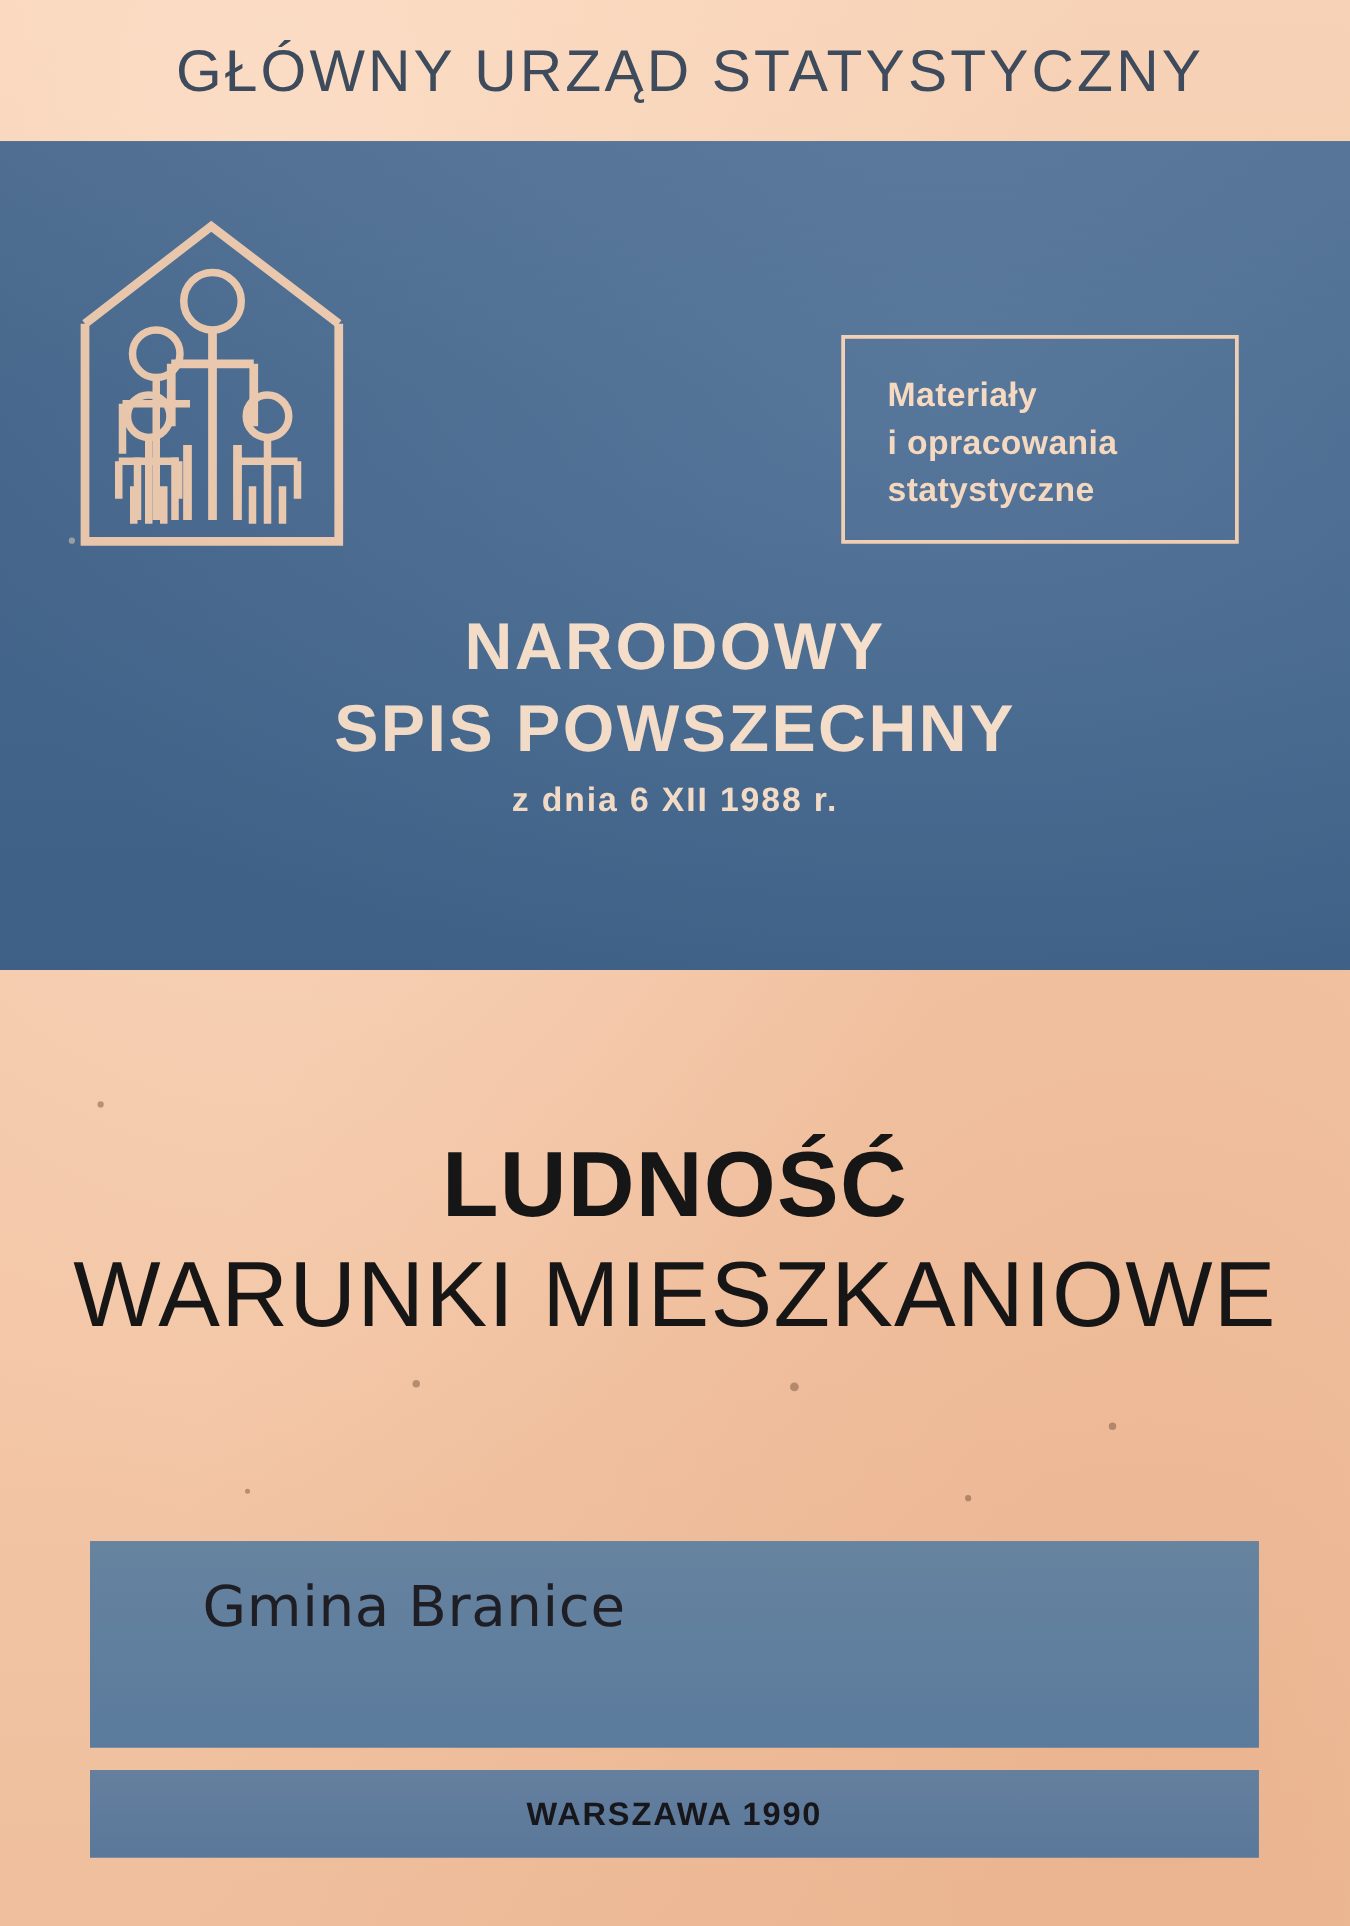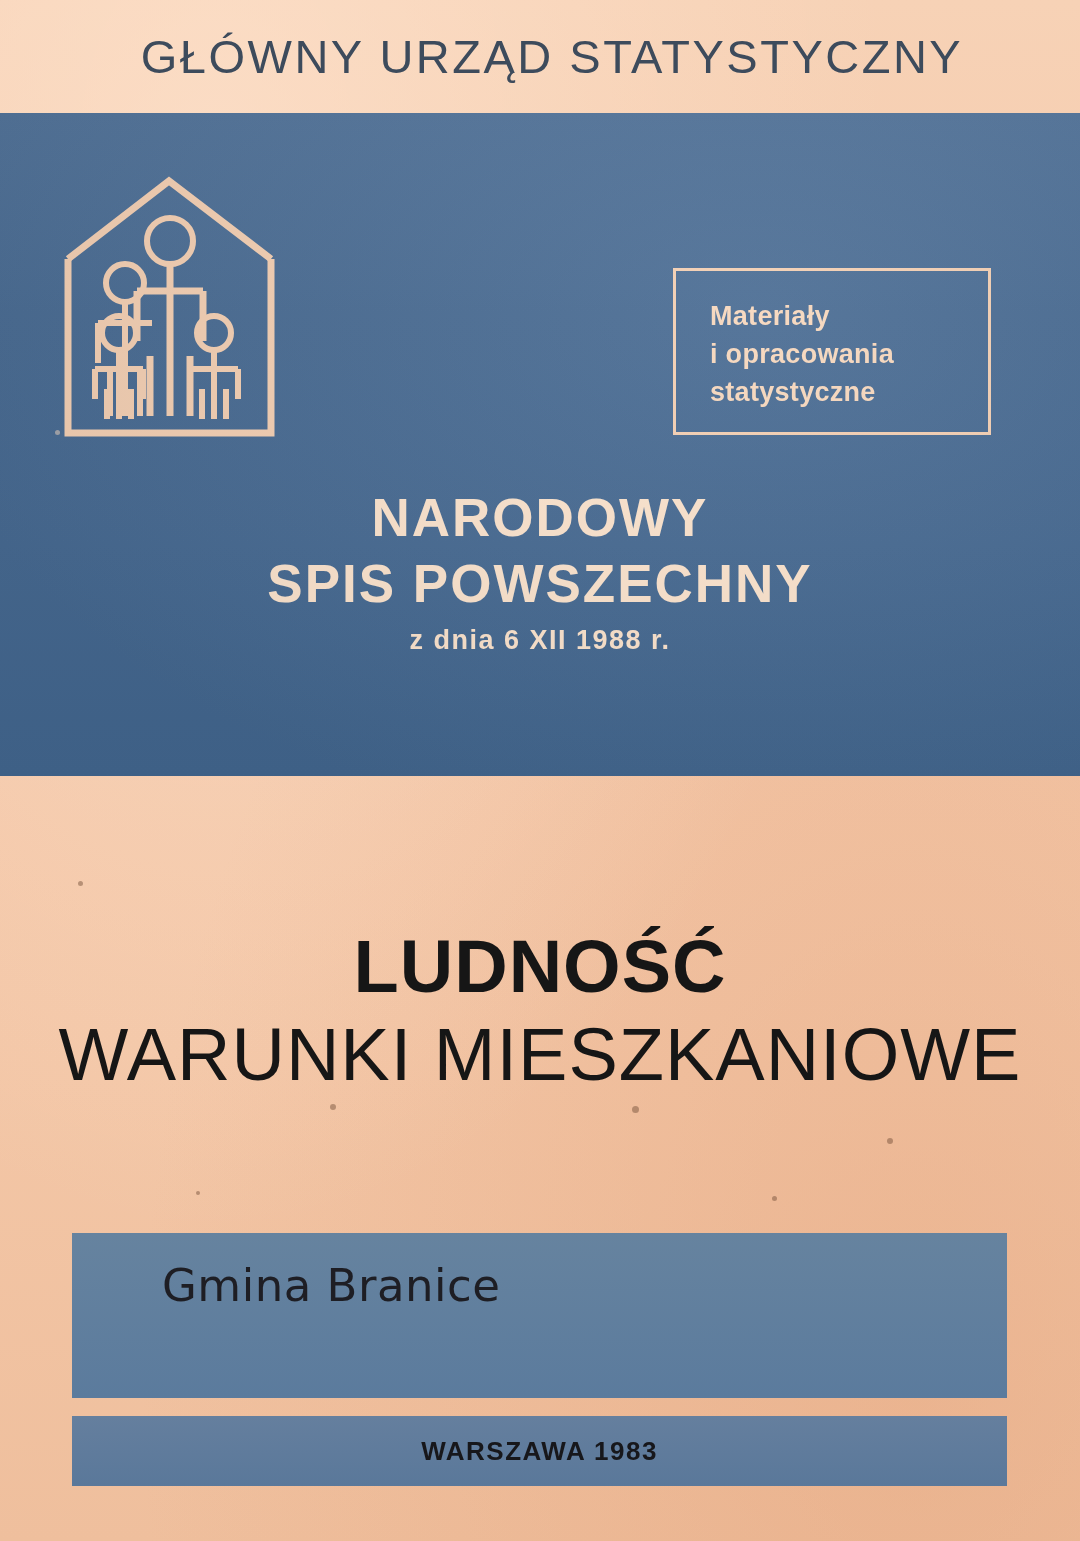--- a/index.html
+++ b/index.html
@@ -120,21 +120,20 @@
   }
 
   
   .main-title {
     position: absolute;
     left: 0;
     top: 905px;
     width: 1080px;
     text-align: center;
     color: #161616;
-    margin-top: 19px;
   }
   .main-title .t1 {
     font-size: 74px;
     font-weight: bold;
     letter-spacing: 1px;
     line-height: 86px;
   }
   .main-title .t2 {
     font-size: 74px;
     font-weight: normal;
@@ -257,21 +256,21 @@
   <div class="main-title">
     <div class="t1">LUDNOŚĆ</div>
     <div class="t2">WARUNKI MIESZKANIOWE</div>
   </div>
 
   <div class="region-block">
     <div class="region-line">Gmina Branice</div>
   </div>
 
   <div class="footer-block">
-    <div class="footer-text">WARSZAWA 1983</div>
+    <div class="footer-text">WARSZAWA 1990</div>
   </div>
 
   <div class="speck" style="left:78px;  top:881px;  width:5px; height:5px;"></div>
   <div class="speck" style="left:330px; top:1104px; width:6px; height:6px;"></div>
   <div class="speck" style="left:632px; top:1106px; width:7px; height:7px;"></div>
   <div class="speck" style="left:887px; top:1138px; width:6px; height:6px;"></div>
   <div class="speck" style="left:772px; top:1196px; width:5px; height:5px;"></div>
   <div class="speck" style="left:196px; top:1191px; width:4px; height:4px;"></div>
   <div class="speck" style="left:55px;  top:430px;  width:5px; height:5px; background:#f0d3bc; opacity:0.5;"></div>
 

